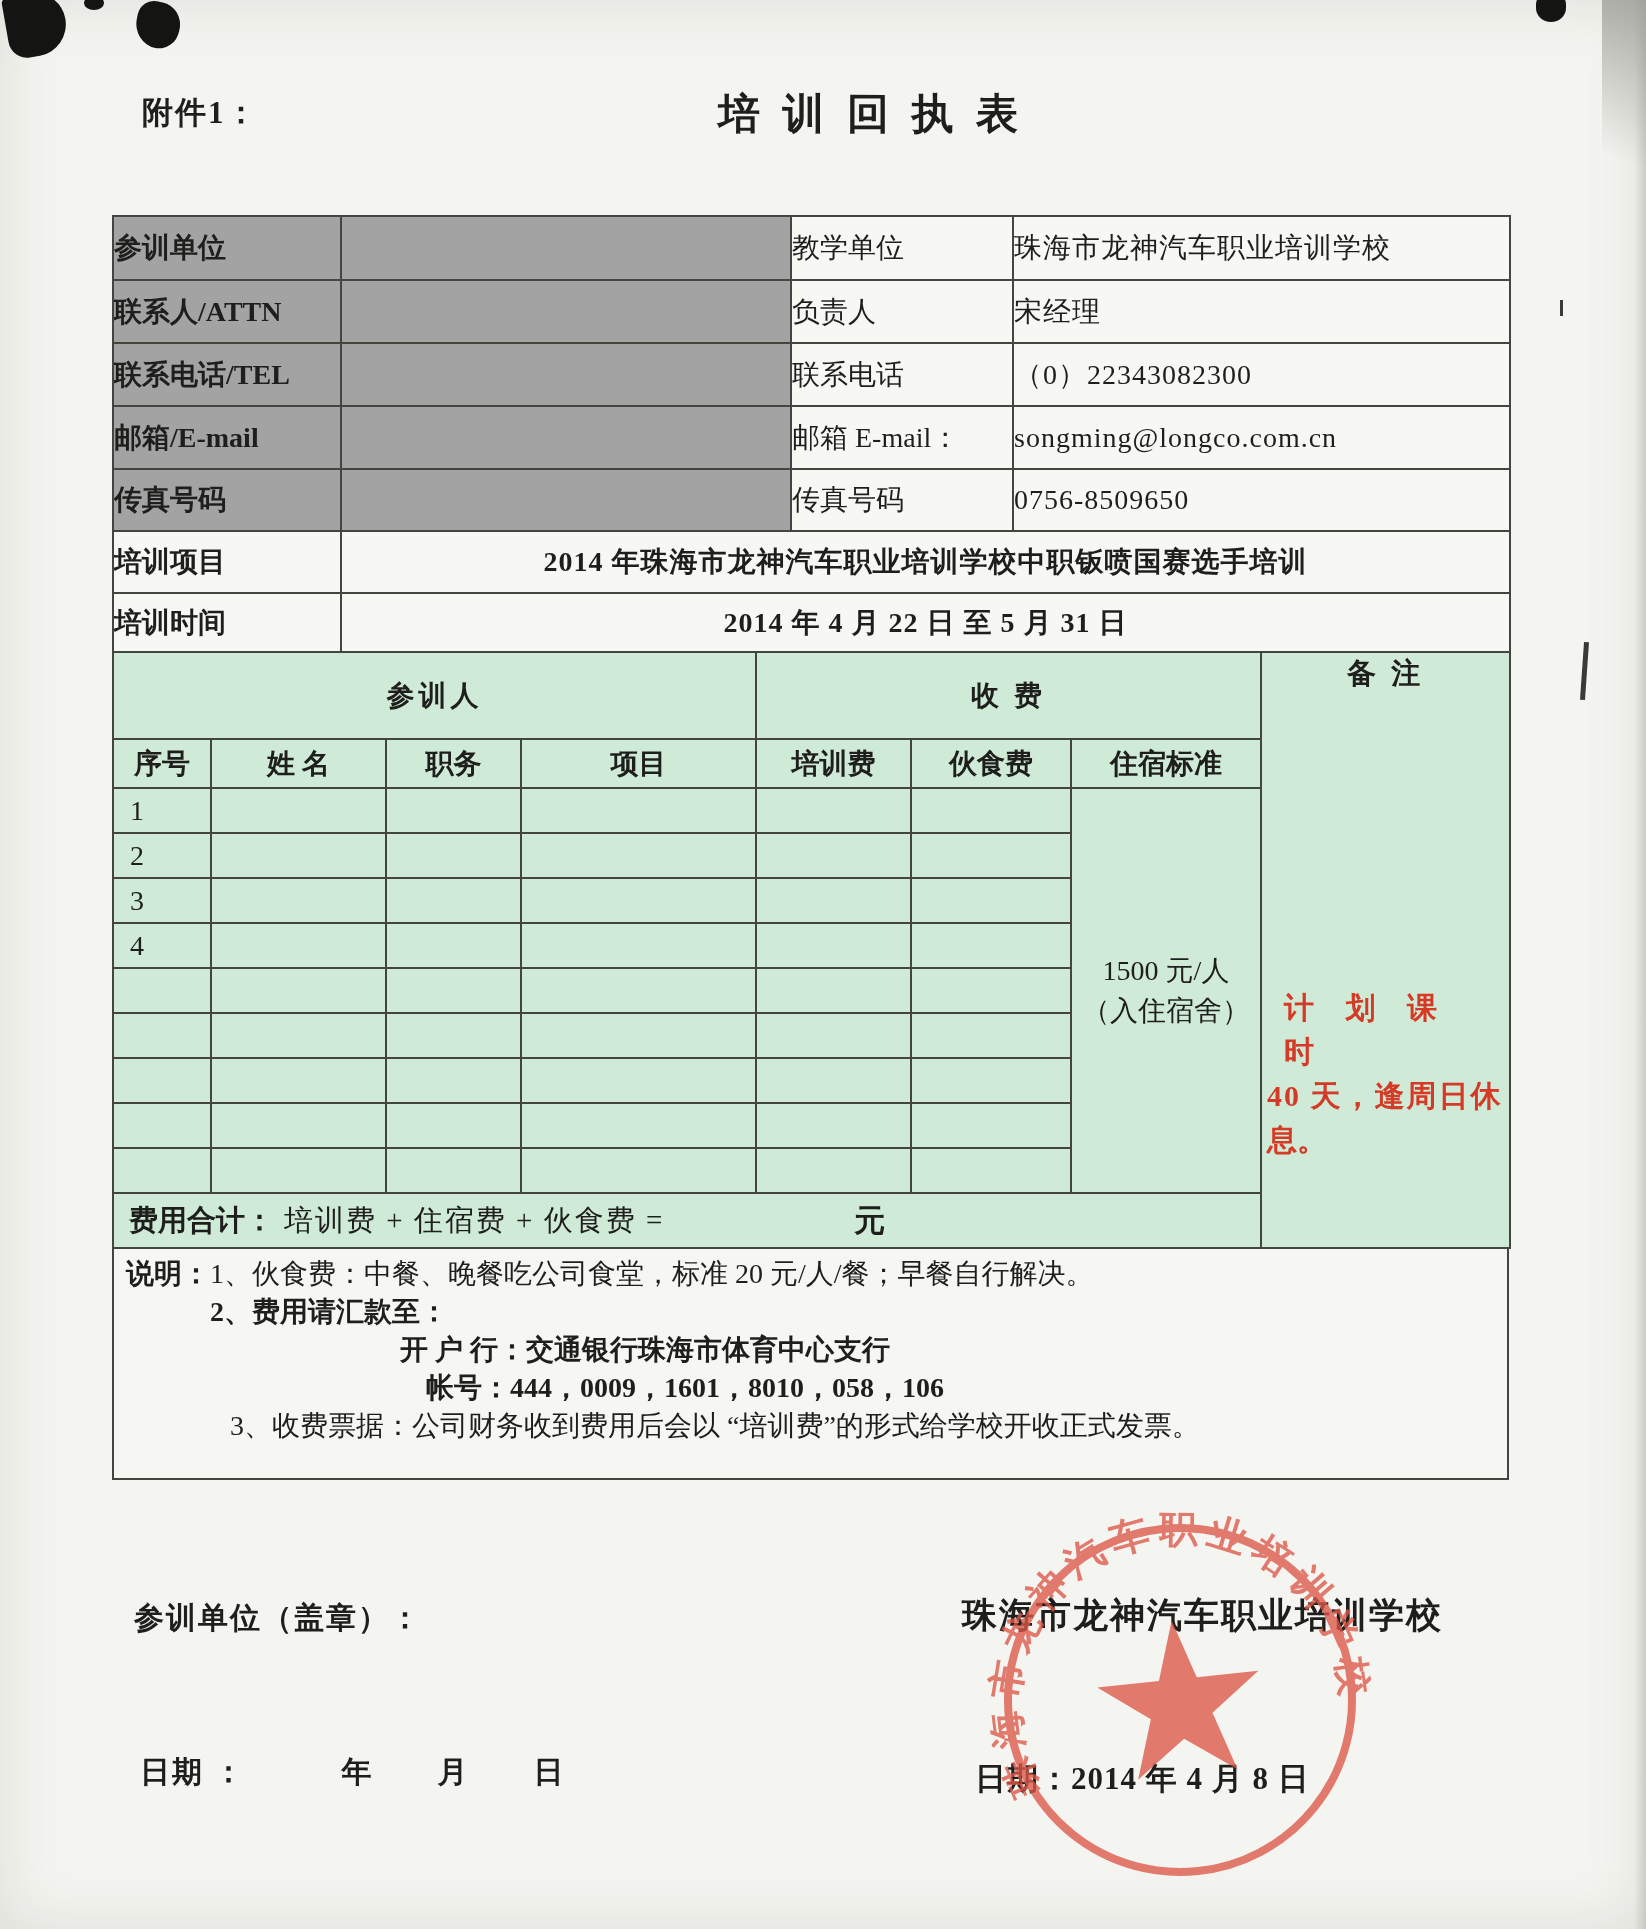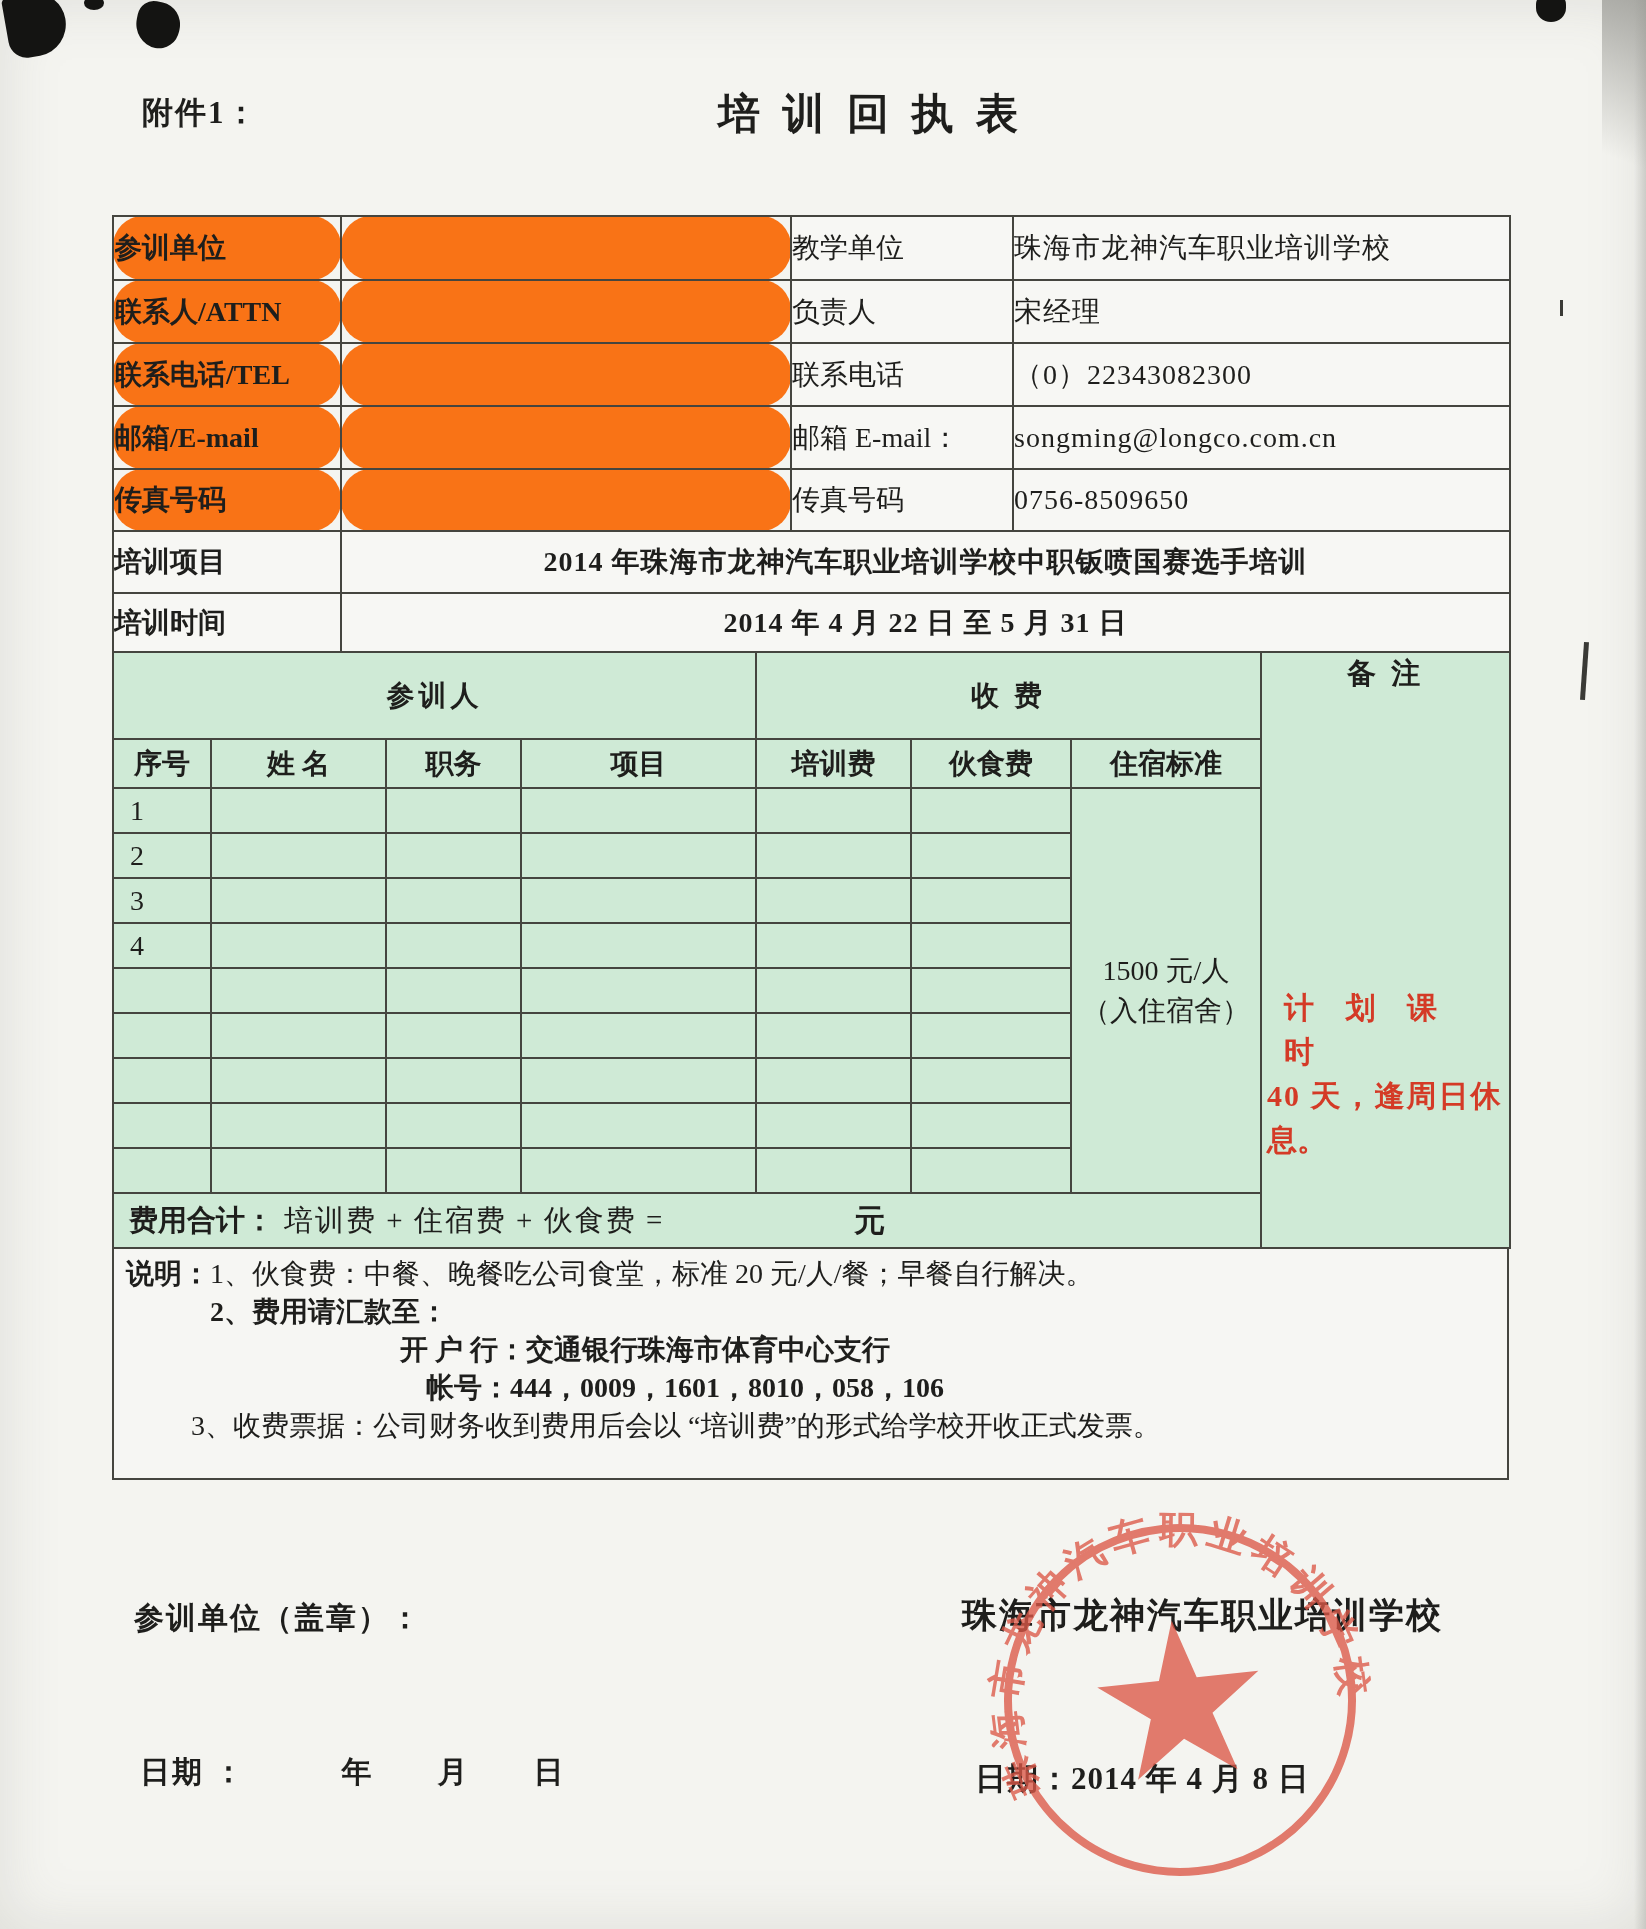--- a/index.html
+++ b/index.html
@@ -29,21 +29,21 @@
   .attachment{position:absolute;left:142px;top:92px;font-size:31px;font-weight:bold;letter-spacing:2px;}
   .doc-title{position:absolute;left:718px;top:86px;font-size:42px;font-weight:bold;letter-spacing:6px;}
   
   table{border-collapse:collapse;table-layout:fixed;position:absolute;}
   td{border:2px solid #45453f;overflow:hidden;}
   .info-table{left:112px;top:215px;width:1397px;}
   .info-table td{font-size:28px;padding:0;}
   .td-label{font-weight:bold;padding-left:14px;}
   .td-label2{padding-left:14px;}
   .td-value{padding-left:18px;letter-spacing:1px;}
-  .yellow{background:#f97316;border-radius:30px;}
+  .yellow{background:#a3a3a3;}
   .white{background:#f7f7f4;}
   .center-val{text-align:center;font-weight:bold;letter-spacing:1px;}
   
   .fee-table{left:112px;top:651px;width:1397px;}
   .fee-table td{background:#cfead6;font-size:28px;}
   .band-cell{text-align:center;font-weight:bold;font-size:29px;letter-spacing:4px;}
   .subhead-cell{text-align:center;font-weight:bold;font-size:28px;}
   .no-cell{padding-left:16px;font-size:26px;}
   .lodging-cell{text-align:center;vertical-align:middle;font-size:28px;line-height:40px;}
   .remark-cell{vertical-align:top;}
@@ -59,21 +59,21 @@
   
   .notes{position:absolute;left:112px;top:1247px;width:1393px;height:229px;
     border:2px solid #45453f;background:#f6f6f3;font-size:28px;}
   .note-line{line-height:38px;white-space:nowrap;}
   .nl1{padding-left:12px;padding-top:6px;}
   .nl1 .nlab{font-weight:bold;}
   .nl2{padding-left:96px;font-weight:bold;}
   .nl3{padding-left:286px;font-weight:bold;}
   .nl4{padding-left:286px;font-weight:bold;}
   .nl5{padding-left:312px;font-weight:bold;}
-  .nl6{padding-left:77px;}
+  .nl6{padding-left:116px;}
   
   .seal-label{position:absolute;left:134px;top:1598px;font-size:30px;font-weight:bold;letter-spacing:2px;}
   .school-name{position:absolute;left:962px;top:1592px;font-size:35px;font-weight:bold;letter-spacing:2px;z-index:2;}
   .date-left{position:absolute;left:140px;top:1752px;font-size:30px;font-weight:bold;letter-spacing:2px;}
   .date-right{position:absolute;left:975px;top:1758px;font-size:31px;font-weight:bold;letter-spacing:1px;z-index:2;}
   
   .stamp{position:absolute;left:988px;top:1508px;width:384px;height:384px;z-index:5;
     opacity:.78;transform:rotate(-6deg);}
 </style>
 </head>

